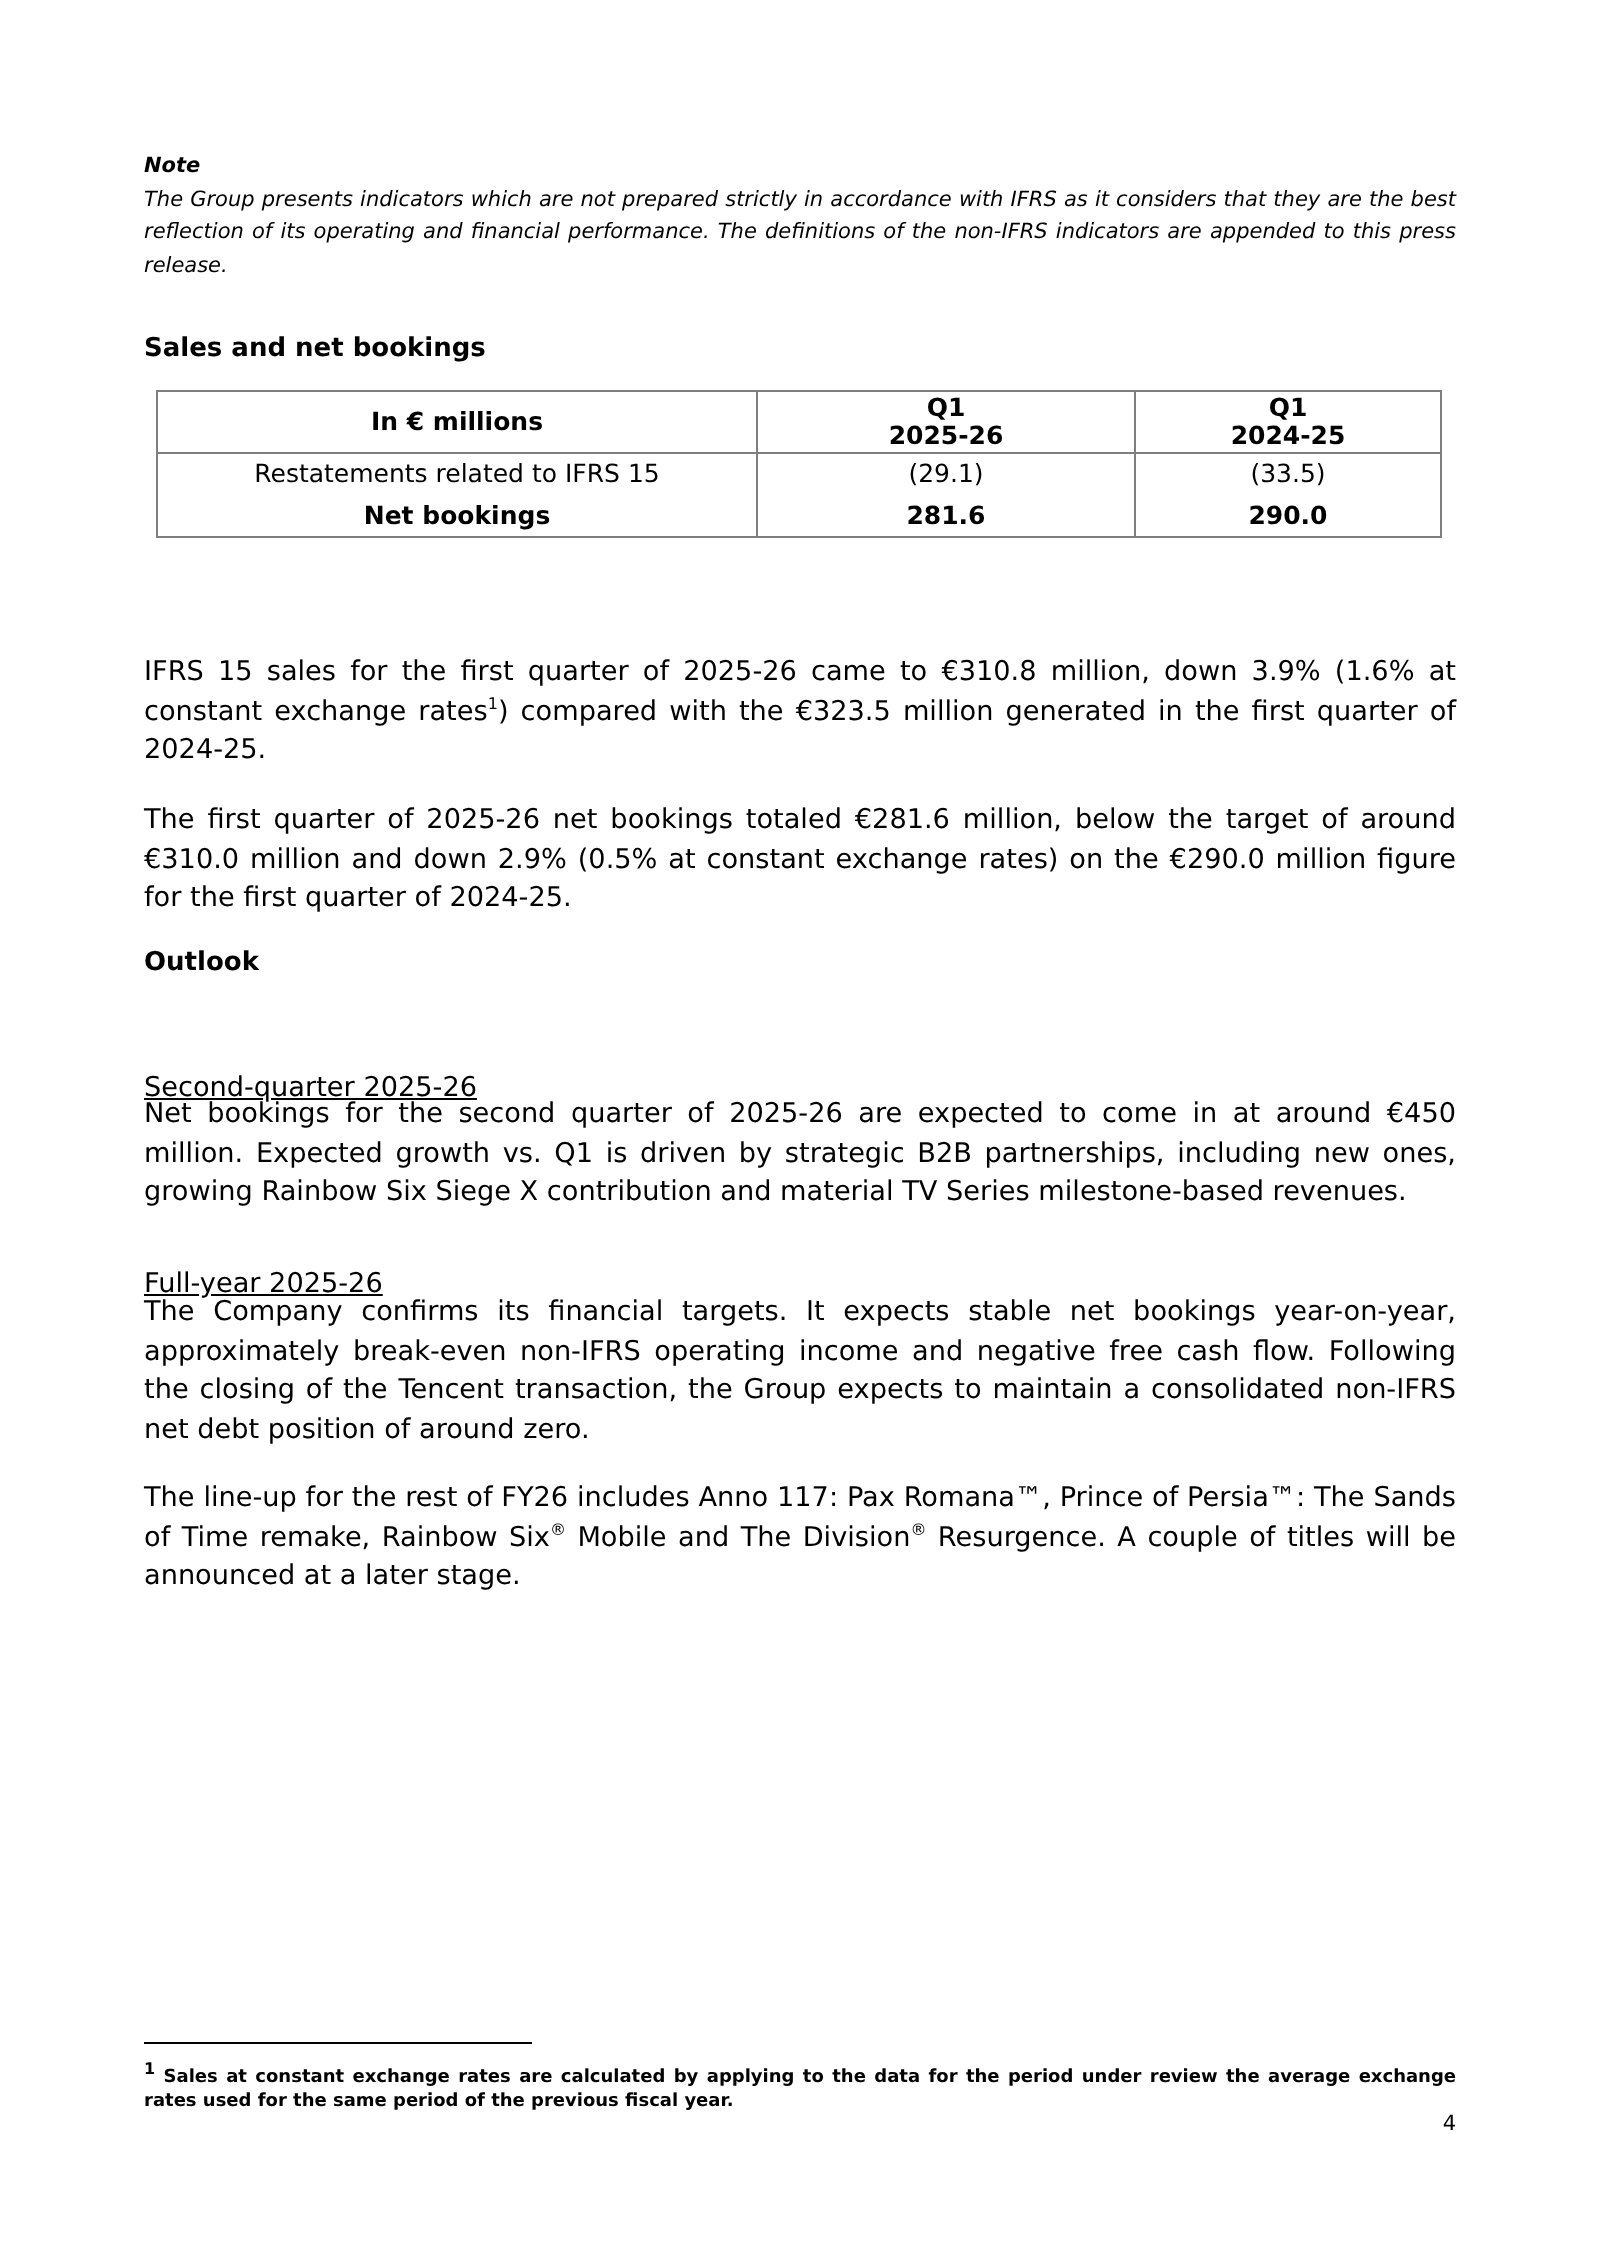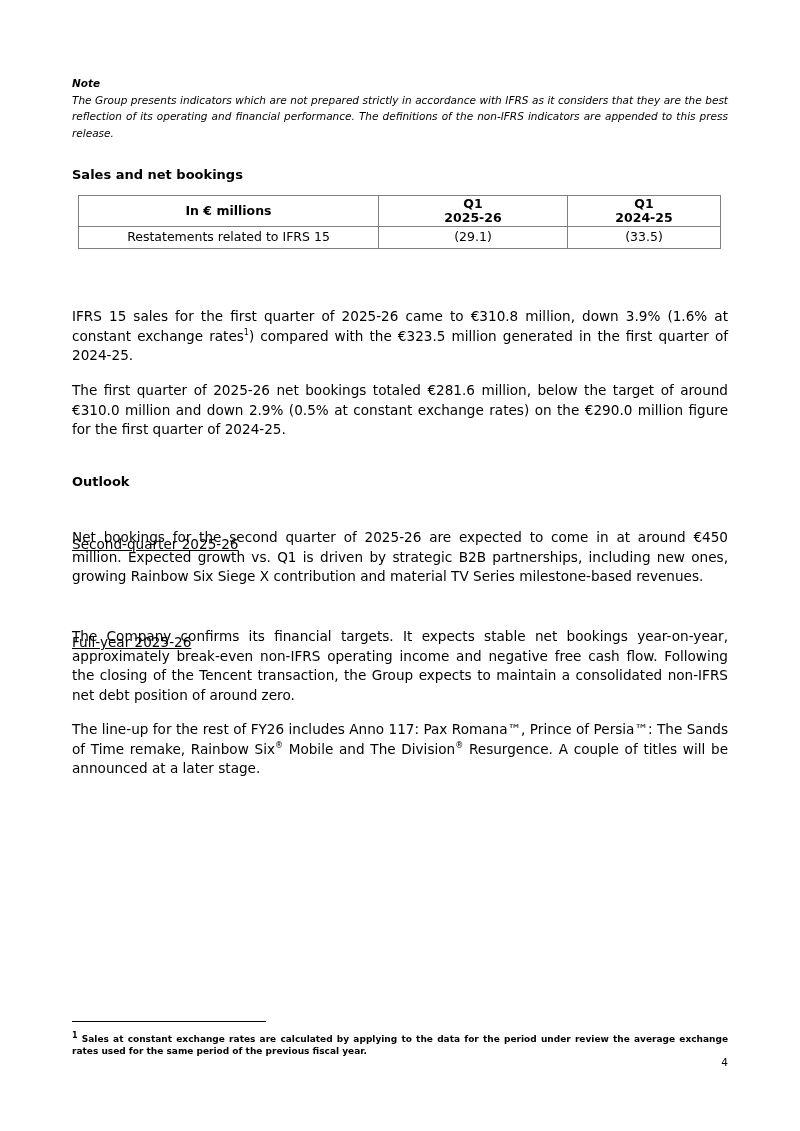--- a/index.html
+++ b/index.html
@@ -26,21 +26,21 @@
     table.fin th, table.fin td { padding: 0 5px; }
     table.fin thead th {
       border-bottom: 1px solid #7f7f7f; height: 30px; font-weight: bold; line-height: 14px;
     }
     table.fin .c1 { width: 289px; text-align: center; border-right: 1px solid #7f7f7f; }
     table.fin .c2 { width: 178px; text-align: center; border-right: 1px solid #7f7f7f; }
     table.fin .c3 { text-align: center; }
     table.fin tbody td { height: 20.5px; line-height: 20px; }
     table.fin tr.bold td { font-weight: bold; }
     .para {
-      position: absolute; left: 0; width: 656px; font-size: 13.6px; line-height: 19.6px; text-align: justify;
+      position: absolute; left: 0; width: 656px; font-size: 13.6px; line-height: 19.6px; text-align: justify; margin-top: 20px;
     }
     .p1 { top: 307px; }
     .p2 { top: 381px; }
     .sub { position: absolute; left: 0; font-size: 13.6px; text-decoration: underline; margin-top: 32px; }
     .sub-q2 { top: 504px; }
     .p3 { top: 528px; }
     .sub-fy { top: 602px; }
     .p4 { top: 627px; }
     .p5 { top: 720px; }
     sup { font-size: 8px; line-height: 0; vertical-align: super; }
@@ -73,20 +73,25 @@
           <div>2024-25</div>
         </th>
       </tr>
     </thead>
     <tbody>
       <tr>
         <td class="c1">Restatements related to IFRS 15</td>
         <td class="c2">(29.1)</td>
         <td class="c3">(33.5)</td>
       </tr>
+      <tr class="bold">
+        <td class="c1">Net bookings</td>
+        <td class="c2">281.6</td>
+        <td class="c3">290.0</td>
+      </tr>
     </tbody>
   </table>
 
   <div class="para p1"><span>IFRS 15 sales for the first quarter of 2025-26 came to €310.8 million, down 3.9% (1.6% at constant exchange rates</span><sup>1</sup><span>) compared with the €323.5 million generated in the first quarter of 2024-25.</span></div>
 
   <div class="para p2">The first quarter of 2025-26 net bookings totaled €281.6 million, below the target of around €310.0 million and down 2.9% (0.5% at constant exchange rates) on the €290.0 million figure for the first quarter of 2024-25.</div>
 
   <div class="h2 sec-outlook">Outlook</div>
 
   <div class="sub sub-q2">Second-quarter 2025-26</div>

